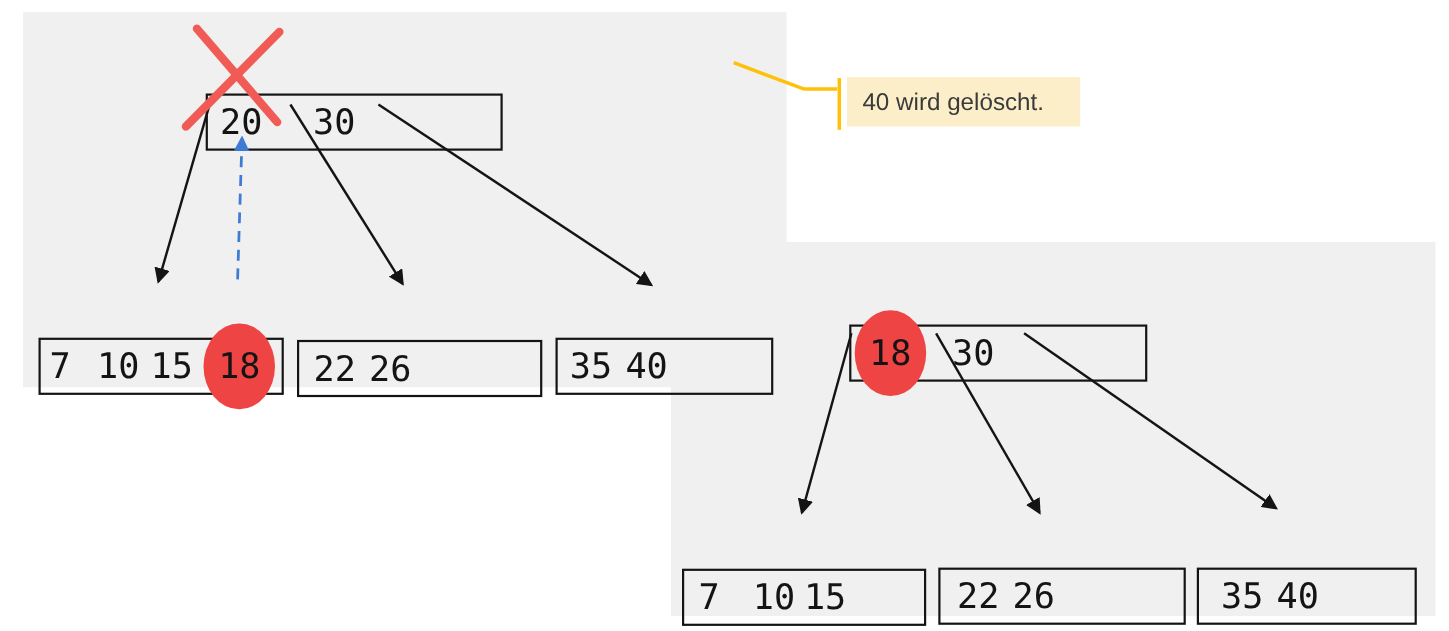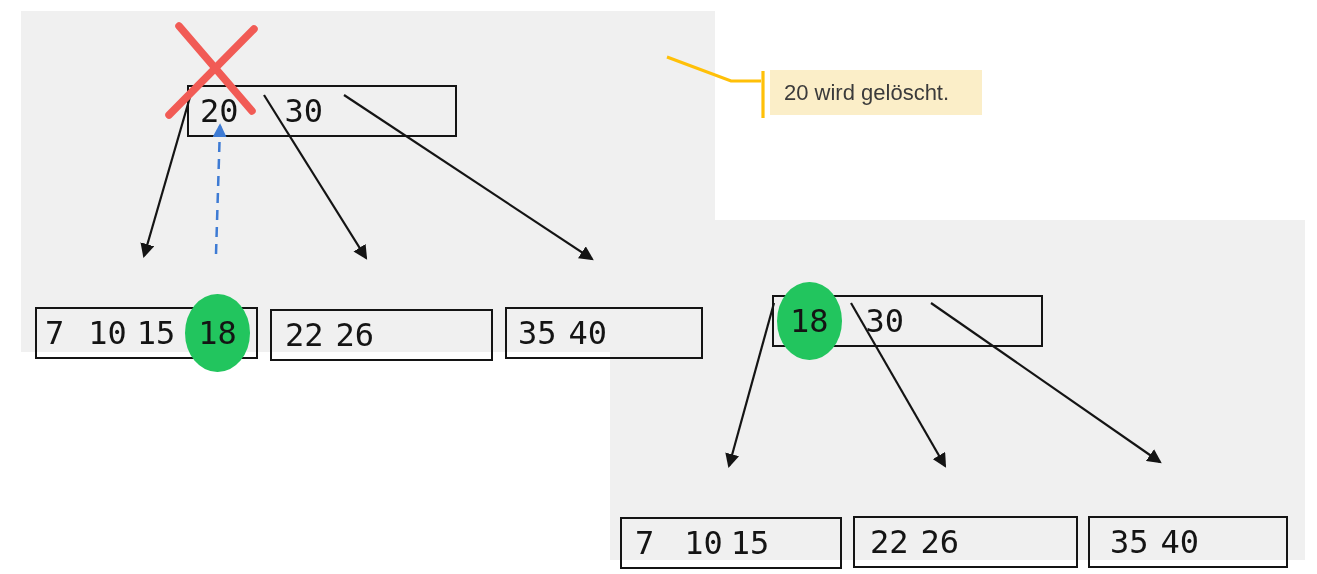--- a/index.html
+++ b/index.html
@@ -15,21 +15,21 @@
   .before-root {left:187px; top:42px;  width:270px;}
   .before-leaf1{left:35px;  top:264px; width:223px;}
   .before-leaf2{left:270px; top:266px; width:223px;}
   .before-leaf3{left:505px; top:264px; width:198px;}
   .after-root  {left:772px; top:252px; width:271px;}
   .after-leaf1 {left:620px; top:474px; width:222px;}
   .after-leaf2 {left:853px; top:473px; width:225px;}
   .after-leaf3 {left:1088px;top:473px; width:200px;}
 
   .key{display:inline-block;}
-  .hl{background:#22c55e;border-radius:50%;padding:20px 13px;}
+  .hl{background:#ef4444;border-radius:50%;padding:20px 13px;}
 
   .m3{margin-left:3px}.m8{margin-left:8px}.m10{margin-left:10px}.m11{margin-left:11px}
   .m12{margin-left:12px}.m13{margin-left:13px}.m15{margin-left:15px}.m20{margin-left:20px}
   .m24{margin-left:24px}.m30{margin-left:30px}.m46{margin-left:46px}
 
   .overlay{position:absolute;left:0;top:0;width:1317px;height:574px;z-index:3;pointer-events:none;}
 
   .callout-box{position:absolute;left:770px;top:70px;width:212px;height:45px;background:#fbeec8;
                display:flex;align-items:center;z-index:2;}
   .callout-box span{font-family:"Liberation Sans",sans-serif;font-size:22px;color:#3b3b3b;
@@ -74,21 +74,21 @@
   <div class="node after-leaf2">
     <span class="key m15">22</span>
     <span class="key m12">26</span>
   </div>
   <div class="node after-leaf3">
     <span class="key m20">35</span>
     <span class="key m12">40</span>
   </div>
 
   <div class="callout-box">
-    <span>20 wird gelöscht.</span>
+    <span>40 wird gelöscht.</span>
   </div>
 
   <svg class="overlay" viewBox="0 0 1317 574" xmlns="http://www.w3.org/2000/svg">
     <defs>
       <marker id="ah-black" viewBox="0 0 10 10" refX="8.5" refY="5" markerWidth="6.5" markerHeight="6.5" orient="auto-start-reverse">
         <path d="M0,0 L10,5 L0,10 z" fill="#141414"></path>
       </marker>
       <marker id="ah-blue" viewBox="0 0 10 10" refX="8" refY="5" markerWidth="5.6" markerHeight="5.6" orient="auto-start-reverse">
         <path d="M0,0 L10,5 L0,10 z" fill="#3e7bd4"></path>
       </marker>

